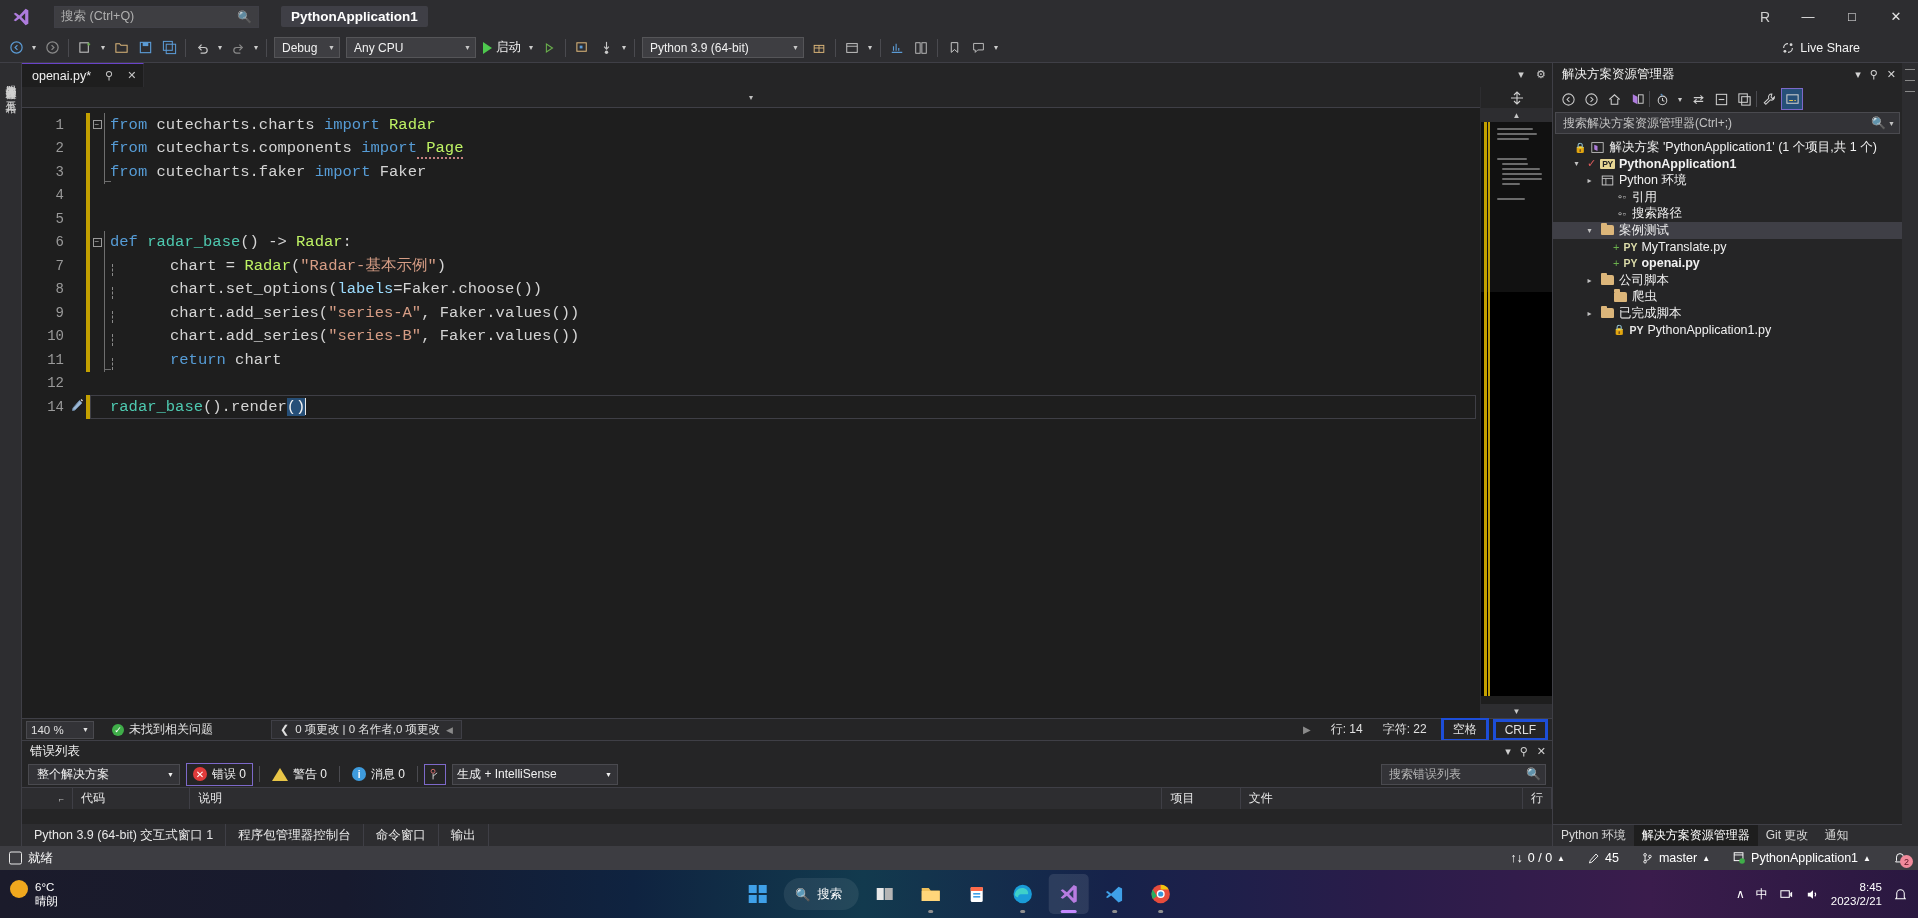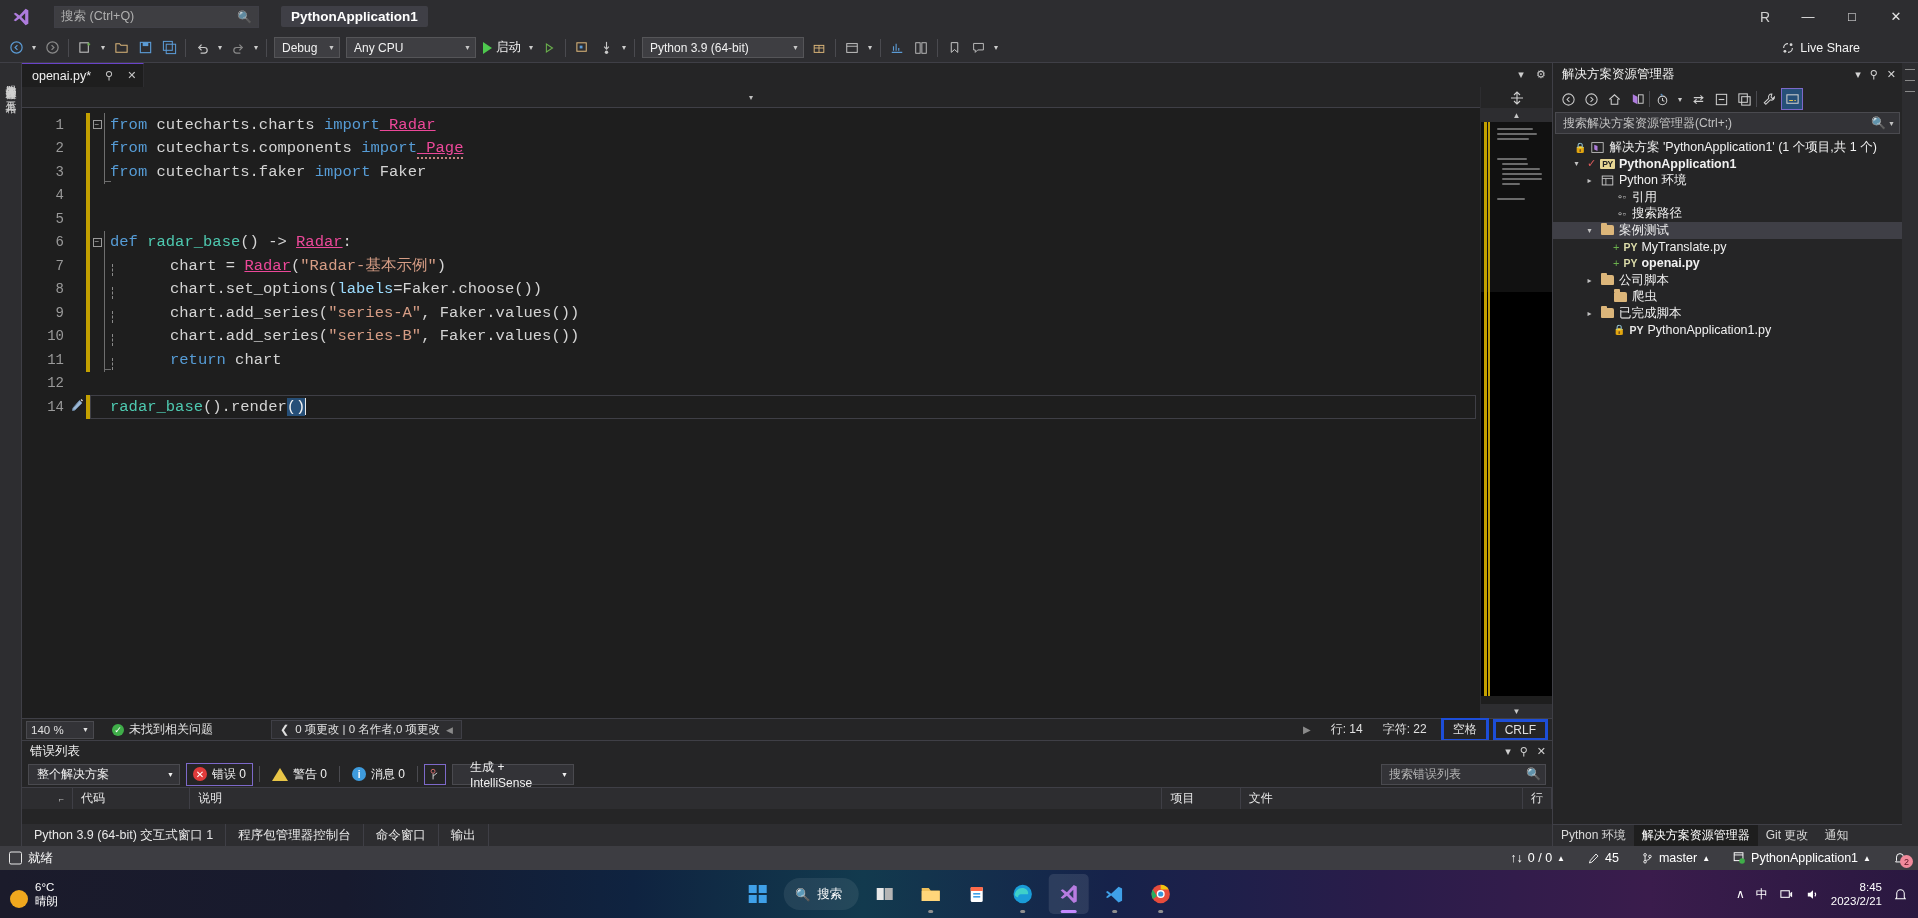--- a/index.html
+++ b/index.html
@@ -115,21 +115,21 @@
   .fold-box {
     width: 9px; height: 9px; border: 1px solid #999; color: #bbb; font-size: 8px;
     display:flex; align-items:center; justify-content:center; line-height: 1;
   }
   .vguide { width: 2px; flex:none; height: 23.5px; position:relative; }
   .vguide.bar::after { content:''; position:absolute; left:0; top:0; bottom:0; width:1px; background:#6e6e6e; }
   .ctext { padding-left: 4px; }
 
   
   .kw  { color: #569cd6; }
-  .cls { color: #ec4899; text-decoration: underline; }
+  .cls { color: #bef264; }
   .fn  { color: #4ec9b0; }
   .id  { color: #d4d4d4; }
   .str { color: #d69d85; }
   .op  { color: #d4d4d4; }
   .prm { color: #9cdcfe; }
   .err-squiggle { border-bottom: 2px dotted #c38080; }
   .cur-line-box { position: absolute; left: 68px; right: 4px; height: 23.5px; border: 1px solid #3f3f46; }
   .sel { background: #264f78; }
   .caret { display:inline-block; width:1px; height:17px; background:#e8e8e8; vertical-align:middle; }
 
@@ -163,21 +163,21 @@
   .errlist-head .tools { position:absolute; right: 6px; display:flex; gap: 9px; align-items:center; color:#d0d0d0; font-size:11px;}
   .errlist-tb { height: 26px; display: flex; align-items: center; padding: 0 6px; gap: 6px; }
   .scope-combo { width: 152px; height: 21px; background: #333337; border: 1px solid #4a4a4f; display: flex; align-items:center; justify-content: space-between; padding: 0 5px 0 8px; font-size: 12px; }
   .sev-btn { display:flex; align-items:center; gap: 5px; font-size: 12px; padding: 2px 6px; color:#f1f1f1; }
   .sev-btn.active { border: 1px solid #7d69c9; }
   .ic-err { width: 14px; height: 14px; border-radius:50%; background:#e03b3b; color:#fff; font-size:10px;display:flex;align-items:center;justify-content:center;}
   .ic-warn { width:0;height:0;border-left:8px solid transparent;border-right:8px solid transparent;border-bottom:13px solid #e8c547; position:relative; }
   .ic-info { width: 14px; height:14px; border-radius:50%; background:#3e9bdd; color:#fff;font-size:10px;display:flex;align-items:center;justify-content:center;font-weight:bold;}
   .vsep { width:1px; height:16px; background:#4a4a4f; }
   .filter-btn { width: 22px; height: 21px; border: 1px solid #7d69c9; display:flex;align-items:center;justify-content:center; }
-  .gen-combo { width: 122px; height: 21px; background: #333337; border:1px solid #4a4a4f; display:flex;align-items:center;justify-content:space-between;padding:0 5px 0 17px;font-size:12px;}
+  .gen-combo { width: 166px; height: 21px; background: #333337; border:1px solid #4a4a4f; display:flex;align-items:center;justify-content:space-between;padding:0 5px 0 4px;font-size:12px;}
   .err-search { margin-left: auto; width: 165px; height: 21px; background:#333337;border:1px solid #4a4a4f;display:flex;align-items:center;justify-content:space-between;padding:0 4px 0 7px;font-size:12px;color:#b5b5b5;}
   .errlist-cols { height: 22px; background:#2d2d30; border-top: 1px solid #3f3f46; display: flex; align-items:center; font-size:12px; color:#e6e6e6; }
   .ecol { padding: 0 8px; border-right: 1px solid #3f3f46; height:100%; display:flex;align-items:center; }
 
   
   .btm-tabs { height: 22px; background: #2d2d30; display:flex; align-items:center; flex:none; font-size: 12.5px; }
   .btab { padding: 0 12px; height: 100%; display:flex; align-items:center; color:#e8e8e8; border-right:1px solid #3f3f46; }
 
   
   .right-col { width: 350px; flex: none; display: flex; flex-direction: column; background: #252526; border-left: 1px solid #3f3f46; }
@@ -220,21 +220,21 @@
   .vs-status-right { margin-left: auto; display:flex; align-items:center; gap: 0; }
   .vs-st-item { display: flex; align-items: center; gap: 5px; padding: 0 11px; }
   .caretup { font-size: 8px; }
 
   
   .taskbar {
     height: 48px; flex: none; position: relative;
     background: linear-gradient(90deg,#1b1b2b 0%,#171a2e 18%,#0f2340 33%,#123a4e 45%,#16224a 58%,#2a1c4a 72%,#3a1c4c 86%,#2a1840 100%);
     display: flex; align-items: center;
   }
-  .weather { display: flex; align-items: flex-end; gap: 7px; padding-left: 10px; }
+  .weather { display: flex; align-items: flex-start; gap: 7px; padding-left: 10px; }
   .sun { width: 18px; height: 18px; border-radius: 50%; background: #f0a81e; }
   .weather-txt { font-size: 11.5px; line-height: 1.25; color: #fff; }
   .tb-center { position: absolute; left: 50%; transform: translateX(-50%); display: flex; align-items: center; gap: 6px; }
   .tbi { width: 40px; height: 40px; display: flex; align-items: center; justify-content: center; position: relative; border-radius: 5px; }
   .tbi.active { background: rgba(255,255,255,.10); }
   .tbi .dot { position: absolute; bottom: 1px; left: 50%; transform: translateX(-50%); width: 5px; height: 3px; background: #8f8f8f; border-radius: 2px; }
   .tbi .dot.on { width: 16px; background: #c48aff; }
   .search-pill { height: 32px; border-radius: 16px; background: rgba(255,255,255,.08); display:flex; align-items:center; gap:6px; padding: 0 16px 0 12px; font-size:12.5px; color:#fff; }
   .tray { position: absolute; right: 10px; display: flex; align-items: center; gap: 11px; color: #fff; font-size: 12px; }
   .clock { text-align: right; font-size: 11.5px; line-height: 1.25; }

